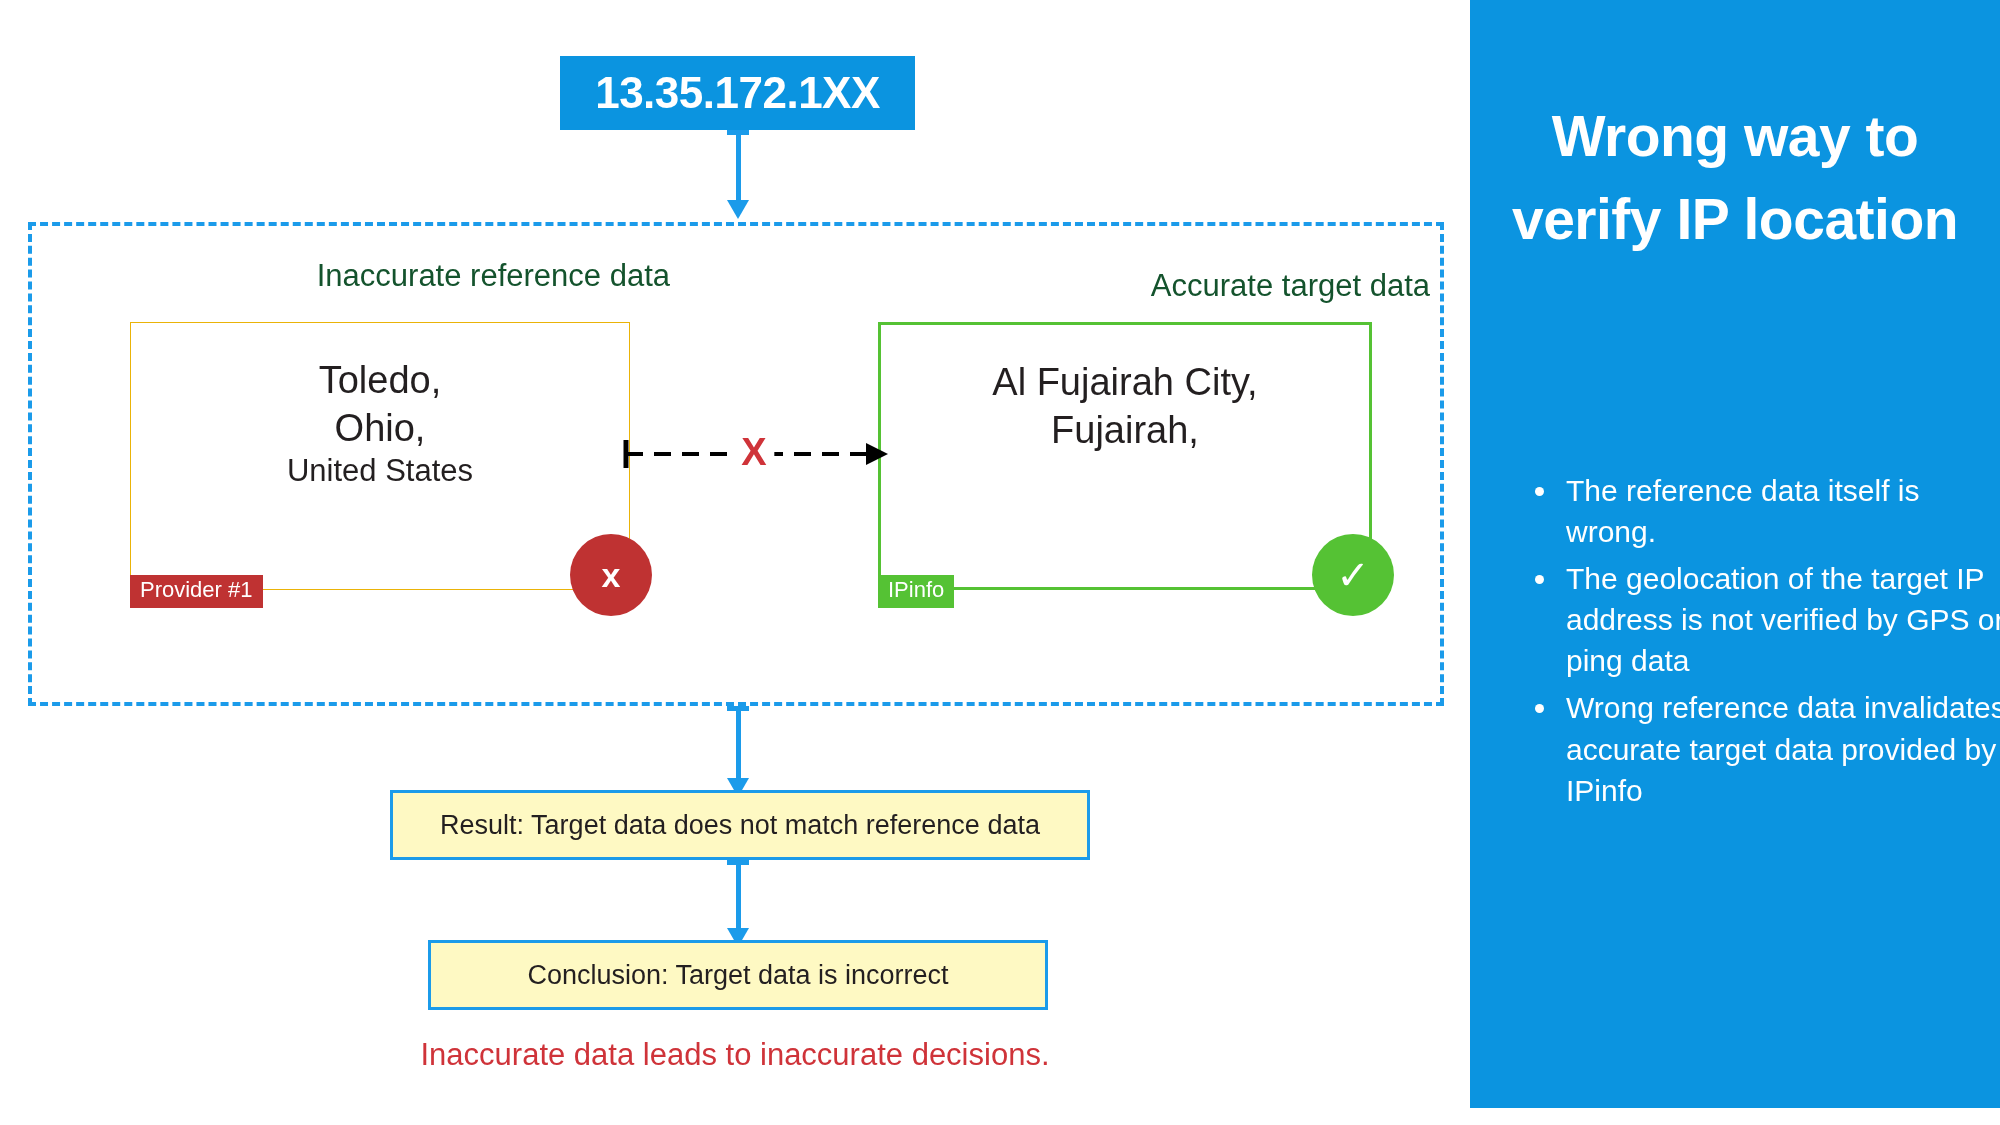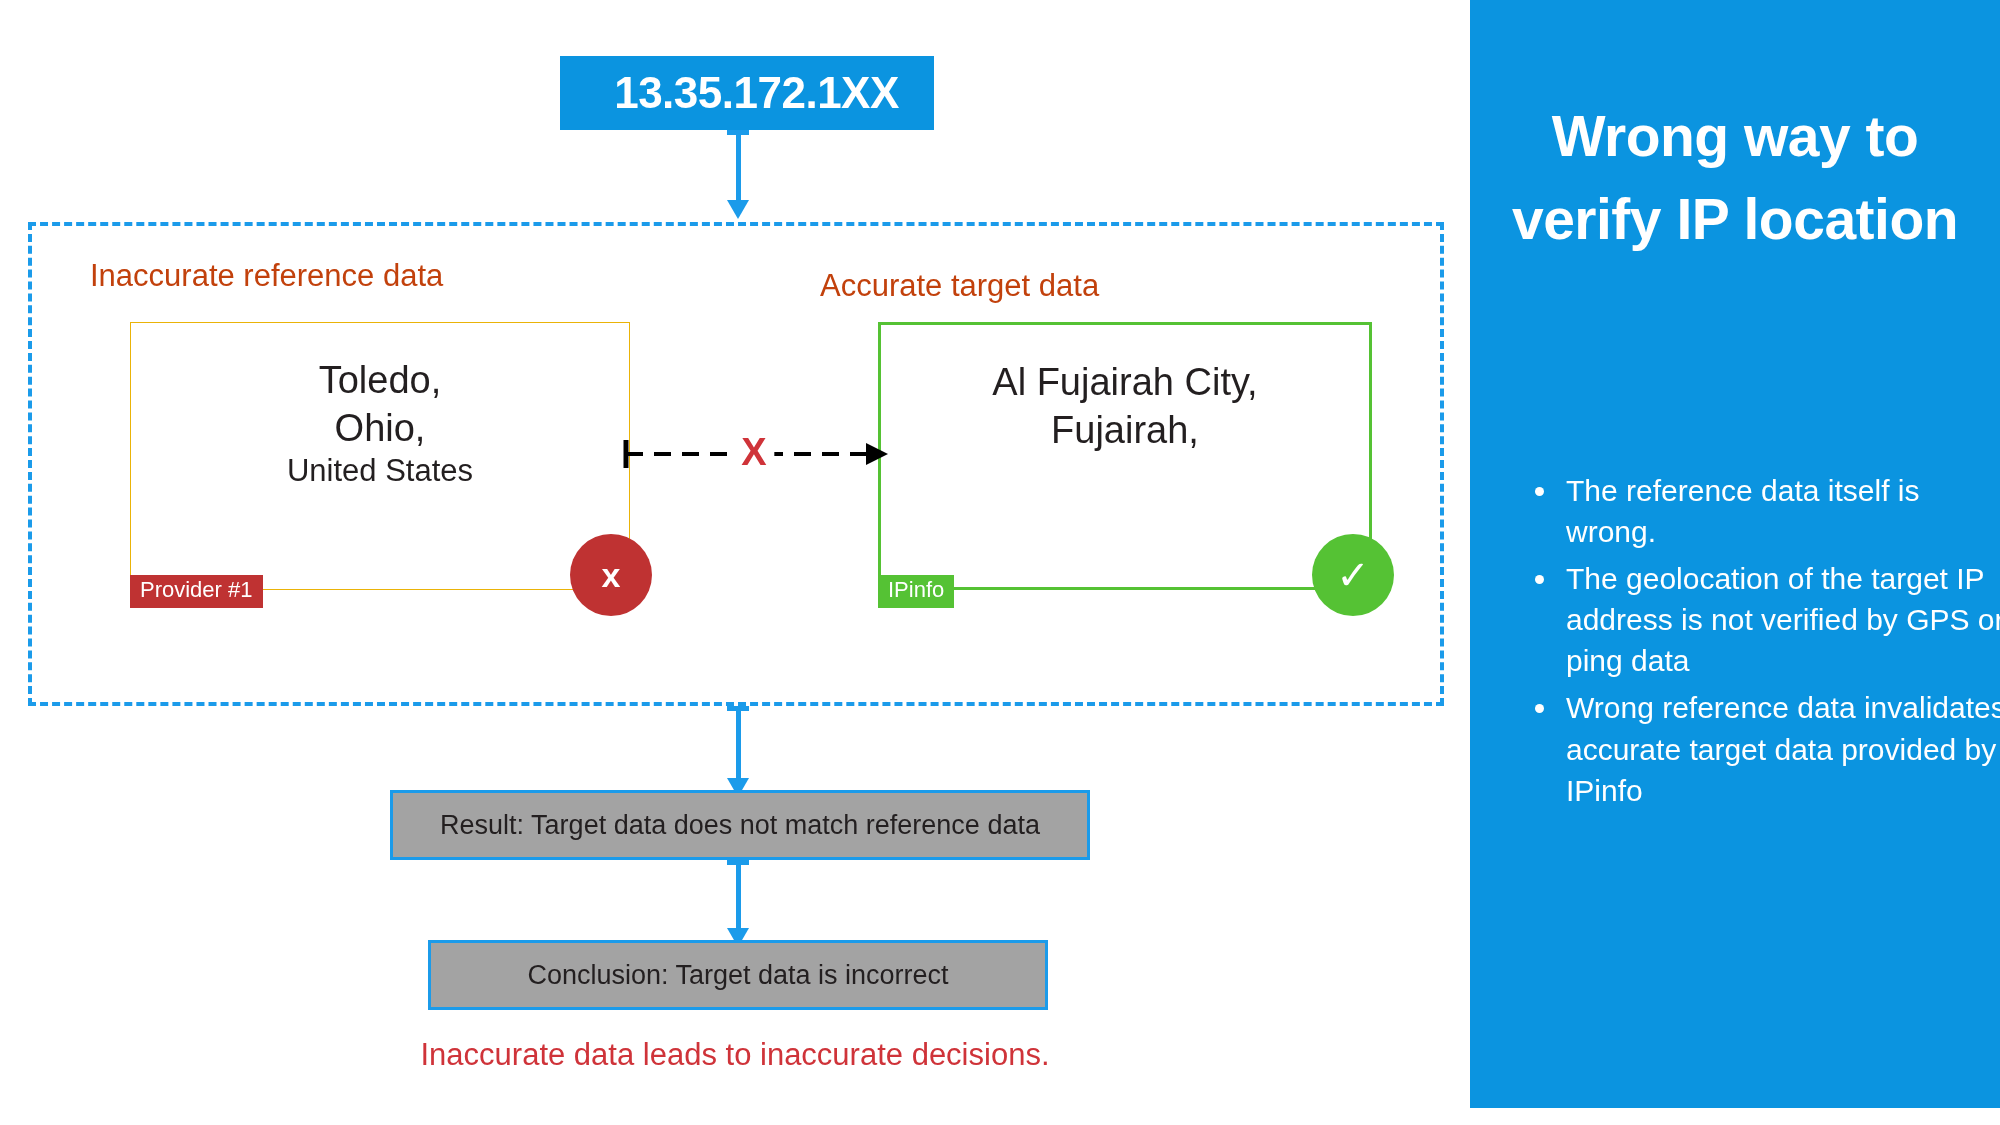--- a/index.html
+++ b/index.html
@@ -66,21 +66,20 @@
     width: 355px;
     height: 74px;
     background: #0b94e0;
     color: #ffffff;
     font-size: 44px;
     font-weight: bold;
     letter-spacing: -0.5px;
     display: flex;
     align-items: center;
     justify-content: center;
-    padding-left: 19px;
   }
 
   
   .v-arrow {
     position: absolute;
     width: 0;
     height: 0;
   }
   .v-arrow .stem {
     position: absolute;
@@ -115,22 +114,22 @@
     width: 1416px;
     height: 484px;
     border: 4px dashed #1b9bea;
     box-sizing: border-box;
     background: transparent;
   }
 
   .col-title {
     position: absolute;
     font-size: 31px;
-    color: #c2410c;
-    text-align: left;
+    color: #14532d;
+    text-align: right;
   }
   .col-title.left  { left: 90px;  top: 258px; width: 580px; }
   .col-title.right { left: 820px; top: 268px; width: 610px; }
 
   
   .card {
     position: absolute;
     box-sizing: border-box;
     background: #ffffff;
   }
@@ -197,21 +196,21 @@
     background: #ffffff;
     padding: 0 8px;
     z-index: 2;
   }
 
   
   .outcome {
     position: absolute;
     box-sizing: border-box;
     border: 3px solid #1b9bea;
-    background: #a3a3a3;
+    background: #fef9c3;
     display: flex;
     align-items: center;
     justify-content: center;
     color: #231f20;
     font-size: 27px;
     text-align: center;
   }
   .outcome.result     { left: 390px; top: 790px; width: 700px; height: 70px; }
   .outcome.conclusion { left: 428px; top: 940px; width: 620px; height: 70px; }
 

